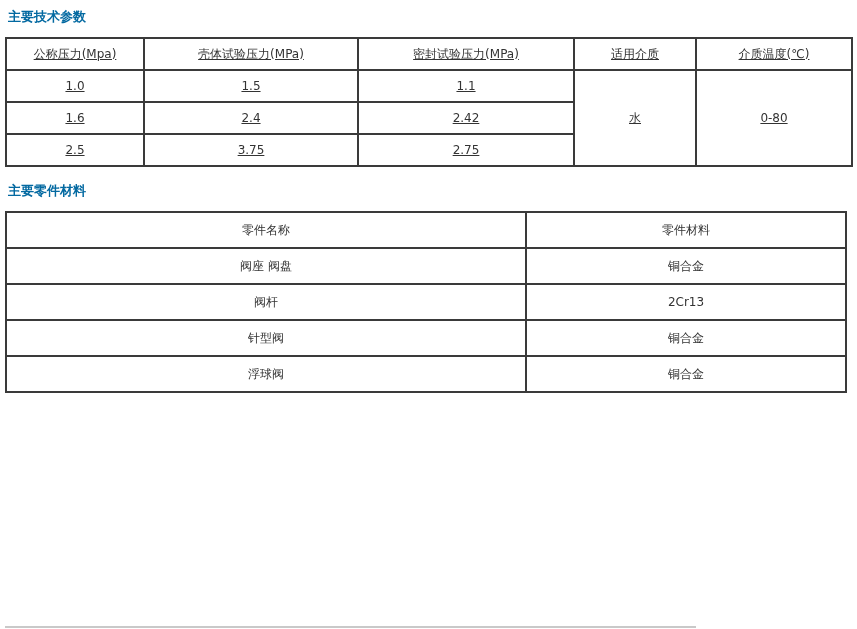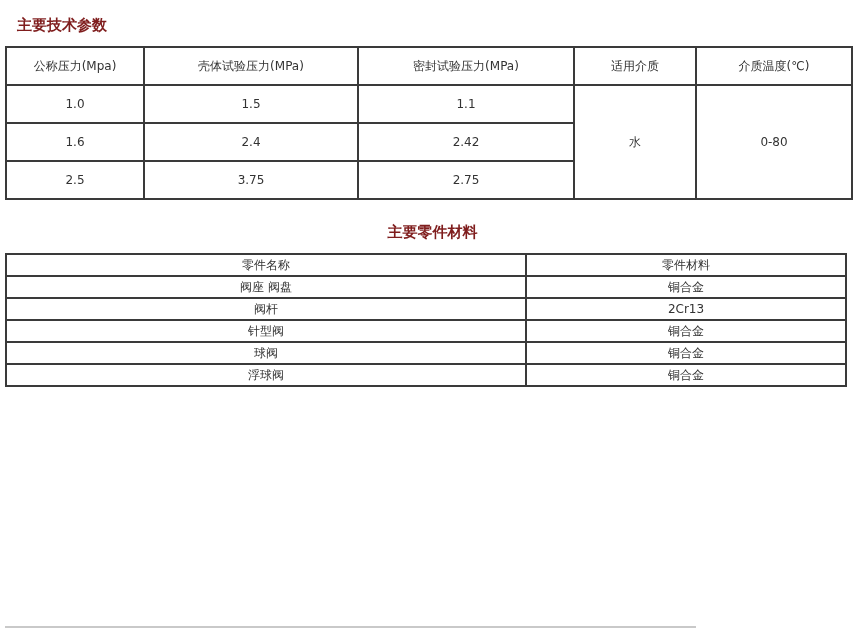--- a/index.html
+++ b/index.html
@@ -6,51 +6,50 @@
   body {
     width: 857px;
     height: 629px;
     background: #ffffff;
     font-family: "DejaVu Sans", sans-serif;
     color: #333333;
     position: relative;
     overflow: hidden;
   }
   .section-title {
-    font-size: 15px;
+    font-size: 13px;
     font-weight: bold;
-    color: #7f1d1d;
-    margin: 9px;
+    color: #0369a1;
+    margin: 0;
     padding: 8px 0 0 8px;
     line-height: 17px;
   }
   .section-title.second {
     padding-top: 15px;
-    text-align: center;
   }
   table.spec {
     border-collapse: collapse;
     table-layout: fixed;
     margin-left: 5px;
     margin-top: 12px;
   }
   table.spec th,
   table.spec td {
     border: 2px solid #3a3a3a;
     text-align: center;
     vertical-align: middle;
     font-size: 12px;
     font-weight: normal;
     padding: 0;
     background: #ffffff;
     overflow: hidden;
     white-space: pre-wrap;
   }
-  #tech-table tr { height: 38px; }
-  #parts-table tr { height: 22px; }
+  #tech-table tr { height: 32px; text-decoration: underline; }
+  #parts-table tr { height: 36px; }
   .bottom-partial {
     position: absolute;
     left: 5px;
     top: 626px;
     width: 691px;
     height: 2px;
     background: #c9c9c9;
   }
 </style>
 </head>
@@ -116,23 +115,19 @@
       </tr>
       <tr>
         <td>阀杆</td>
         <td>2Cr13</td>
       </tr>
       <tr>
         <td>针型阀</td>
         <td>铜合金</td>
       </tr>
       <tr>
-        <td>球阀</td>
-        <td>铜合金</td>
-      </tr>
-      <tr>
         <td>浮球阀</td>
         <td>铜合金</td>
       </tr>
     </tbody>
 </table>
 
 <div class="bottom-partial"></div>
 
 </body></html>

